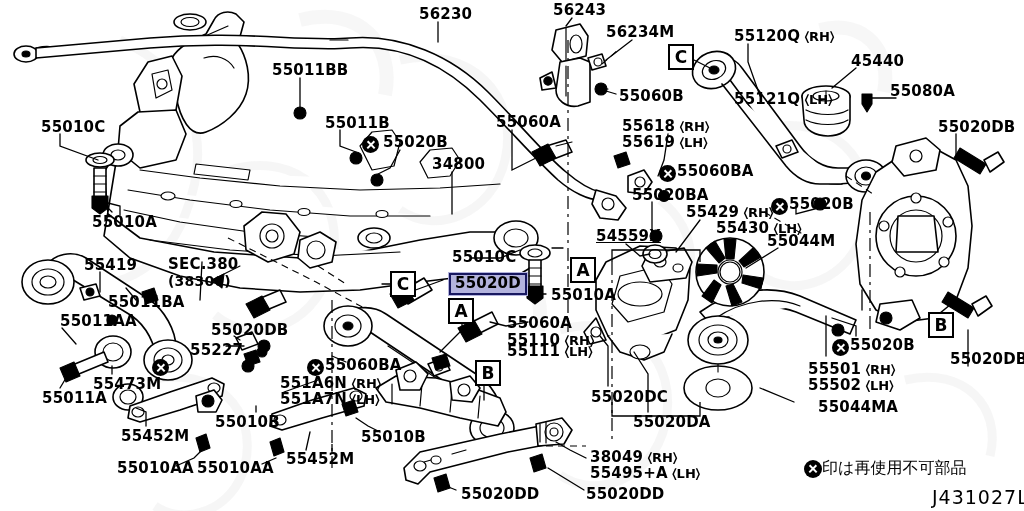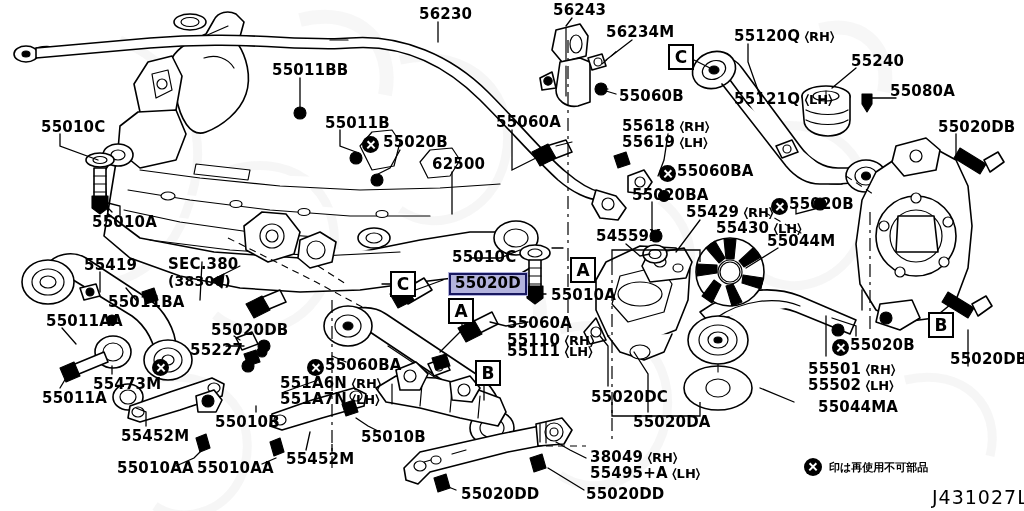--- a/index.html
+++ b/index.html
@@ -68,22 +68,22 @@
     content:"";position:absolute;left:50%;top:50%;
     width:10px;height:2.4px;background:#fff;
     transform-origin:center;
   }
   .xmark::before{transform:translate(-50%,-50%) rotate(45deg);}
   .xmark::after{transform:translate(-50%,-50%) rotate(-45deg);}
 
   
   #legend{
     position:absolute;
-    display:flex;align-items:center;gap:7px;
-    font-size:11px;font-weight:bold;color:#000;
+    display:flex;align-items:center;
+    font-size:16px;font-weight:normal;color:#000;
     white-space:nowrap;
   }
   #legend .xmark{position:relative;width:18px;height:18px;flex:0 0 18px;}
   #diagram-id{
     position:absolute;
     font-size:19px;font-weight:normal;color:#000;
     letter-spacing:1px;
     font-family:"DejaVu Sans","Liberation Sans",sans-serif;
   }
 </style>
@@ -507,50 +507,50 @@
     <div>SEC.380</div>
     <div style="font-size:14px;">(38300)</div>
   </div>
 
   <div id="labels">
       <div class="lbl" style="left: 41px; top: 120px;"><span>55010C</span></div>
       <div class="lbl" style="left: 92px; top: 215px;"><span>55010A</span></div>
       <div class="lbl" style="left: 272px; top: 63px;"><span>55011BB</span></div>
       <div class="lbl" style="left: 325px; top: 116px;"><span>55011B</span></div>
       <div class="lbl" style="left: 383px; top: 135px;"><span>55020B</span></div>
-      <div class="lbl" style="left: 432px; top: 157px;"><span>62500</span></div>
+      <div class="lbl" style="left: 432px; top: 157px;"><span>34800</span></div>
       <div class="lbl" style="left: 419px; top: 7px;"><span>56230</span></div>
       <div class="lbl" style="left: 553px; top: 3px;"><span>56243</span></div>
       <div class="lbl" style="left: 606px; top: 25px;"><span>56234M</span></div>
       <div class="lbl" style="left: 619px; top: 89px;"><span>55060B</span></div>
       <div class="lbl" style="left: 496px; top: 115px;"><span>55060A</span></div>
       <div class="lbl" style="left: 622px; top: 119px;"><span>55618</span><span class="sfx"> 〈RH〉</span></div>
       <div class="lbl" style="left: 622px; top: 135px;"><span>55619</span><span class="sfx"> 〈LH〉</span></div>
       <div class="lbl" style="left: 677px; top: 164px;"><span>55060BA</span></div>
       <div class="lbl" style="left: 632px; top: 188px;"><span>55020BA</span></div>
-      <div class="lbl" style="left: 596px; top: 229px;"><span>54559X</span></div>
+      <div class="lbl" style="left: 596px; top: 229px; text-decoration: underline;"><span>54559X</span></div>
       <div class="lbl" style="left: 686px; top: 205px;"><span>55429</span><span class="sfx"> 〈RH〉</span></div>
       <div class="lbl" style="left: 716px; top: 221px;"><span>55430</span><span class="sfx"> 〈LH〉</span></div>
       <div class="lbl" style="left: 767px; top: 234px;"><span>55044M</span></div>
       <div class="lbl" style="left: 734px; top: 29px;"><span>55120Q</span><span class="sfx"> 〈RH〉</span></div>
       <div class="lbl" style="left: 734px; top: 45px; margin-top: 47px;"><span>55121Q</span><span class="sfx"> 〈LH〉</span></div>
-      <div class="lbl" style="left: 851px; top: 54px;"><span>55240</span></div>
+      <div class="lbl" style="left: 851px; top: 54px;"><span>45440</span></div>
       <div class="lbl" style="left: 890px; top: 84px;"><span>55080A</span></div>
       <div class="lbl" style="left: 938px; top: 120px;"><span>55020DB</span></div>
       <div class="lbl" style="left: 789px; top: 197px;"><span>55020B</span></div>
       <div class="lbl" style="left: 850px; top: 338px;"><span>55020B</span></div>
       <div class="lbl" style="left: 950px; top: 352px;"><span>55020DB</span></div>
       <div class="lbl" style="left: 808px; top: 362px;"><span>55501</span><span class="sfx"> 〈RH〉</span></div>
       <div class="lbl" style="left: 808px; top: 378px;"><span>55502</span><span class="sfx"> 〈LH〉</span></div>
       <div class="lbl" style="left: 770px; top: 400px; margin-left: 48px;"><span>55044MA</span></div>
       <div class="lbl" style="left: 633px; top: 415px;"><span>55020DA</span></div>
       <div class="lbl" style="left: 591px; top: 390px;"><span>55020DC</span></div>
       <div class="lbl" style="left: 84px; top: 258px;"><span>55419</span></div>
       <div class="lbl" style="left: 108px; top: 275px; margin-top: 20px;"><span>55011BA</span></div>
-      <div class="lbl" style="left: 46px; top: 314px;"><span>55011AA</span></div>
+      <div class="lbl" style="left: 60px; top: 314px;"><span>55011AA</span></div>
       <div class="lbl" style="left: 93px; top: 377px;"><span>55473M</span></div>
       <div class="lbl" style="left: 42px; top: 391px;"><span>55011A</span></div>
       <div class="lbl" style="left: 211px; top: 323px;"><span>55020DB</span></div>
       <div class="lbl" style="left: 190px; top: 343px;"><span>55227</span></div>
       <div class="lbl" style="left: 325px; top: 358px;"><span>55060BA</span></div>
       <div class="lbl" style="left: 280px; top: 376px;"><span>551A6N</span><span class="sfx"> 〈RH〉</span></div>
       <div class="lbl" style="left: 280px; top: 392px;"><span>551A7N</span><span class="sfx"> 〈LH〉</span></div>
       <div class="lbl" style="left: 361px; top: 430px;"><span>55010B</span></div>
       <div class="lbl" style="left: 121px; top: 429px;"><span>55452M</span></div>
       <div class="lbl" style="left: 215px; top: 415px;"><span>55010B</span></div>

